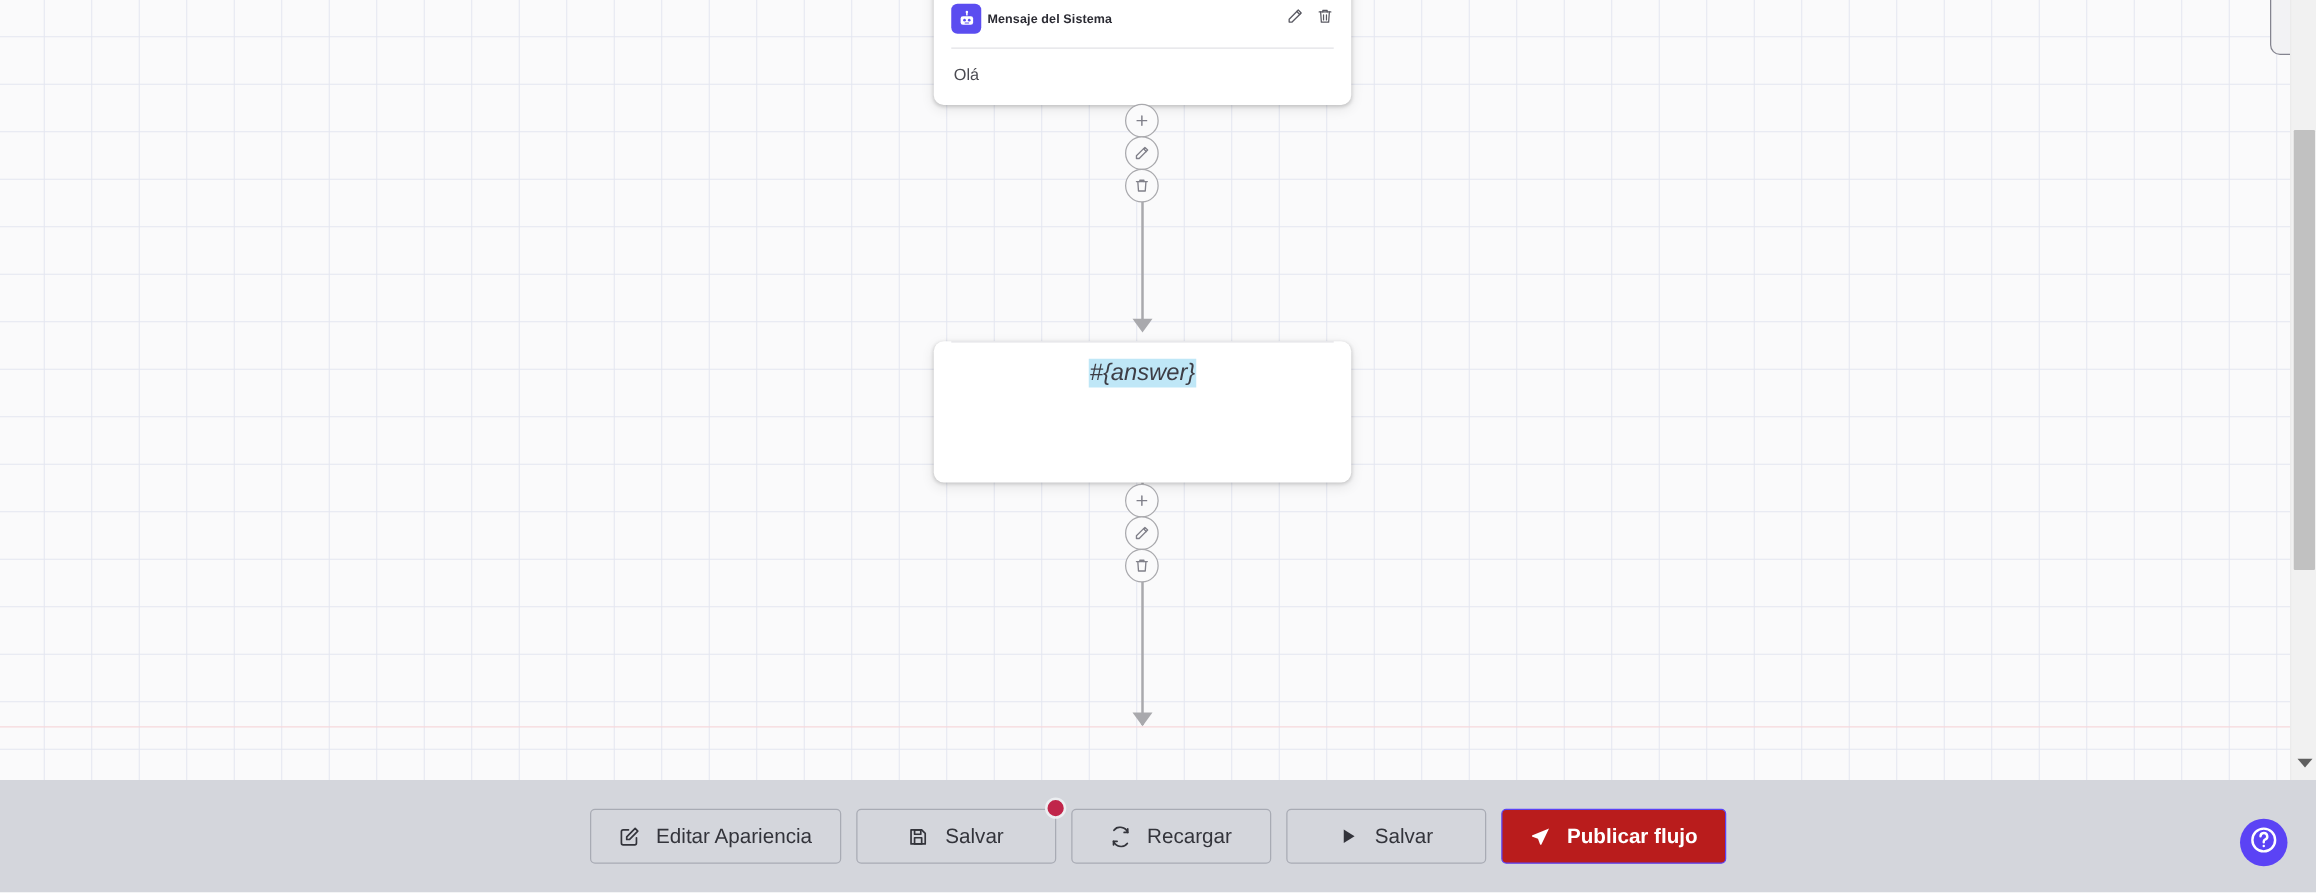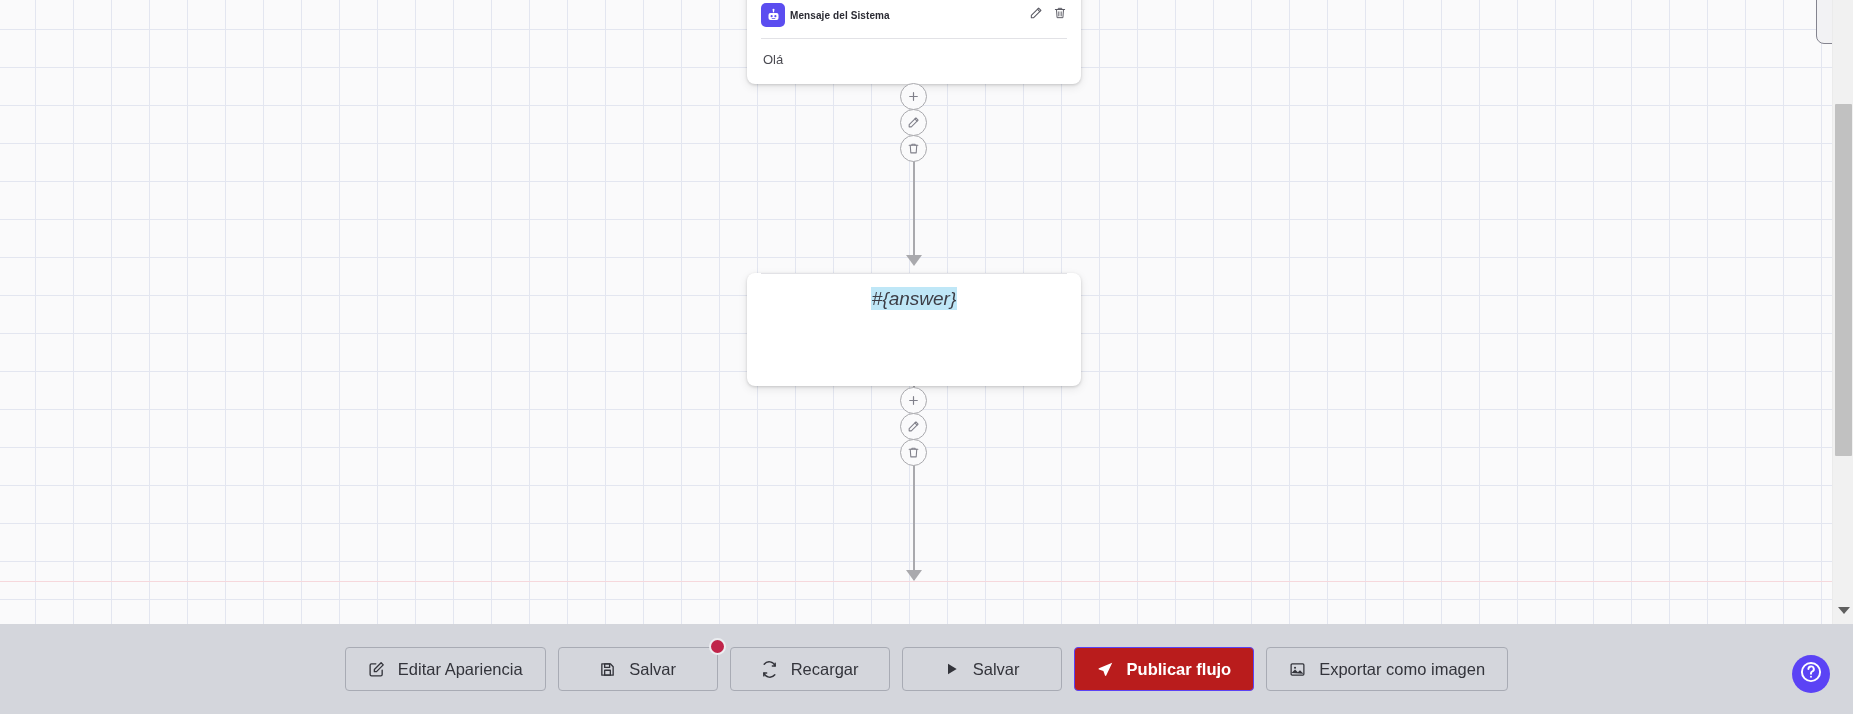--- a/index.html
+++ b/index.html
@@ -445,30 +445,20 @@
 
     <button class="tb-btn primary">
       <span>
         <svg width="17" height="17" viewBox="0 0 24 24" fill="#ffffff">
           <path d="M21.5 2.5L2.8 10.2c-.8.3-.8 1.4 0 1.7l6.2 2.3 2.3 6.2c.3.8 1.4.8 1.7 0z"></path>
         </svg>
       </span>
       <span>Publicar flujo</span>
     </button>
 
-    <button class="tb-btn">
-      <span>
-        <svg width="17" height="17" viewBox="0 0 24 24" fill="none" stroke="#33343b" stroke-width="1.8" stroke-linejoin="round">
-          <rect x="3" y="4" width="18" height="16" rx="1.5"></rect>
-          <circle cx="8.5" cy="9.5" r="1.5" fill="#33343b" stroke="none"></circle>
-          <path d="M3.5 17l5-5 4 4 3-3 5 5" fill="#33343b" stroke="none"></path>
-        </svg>
-      </span>
-      <span>Exportar como imagen</span>
-    </button>
 
   </div>
 
   <div class="help-btn">
     <span>
       <svg width="26" height="26" viewBox="0 0 24 24" fill="none" stroke="#ffffff" stroke-width="1.8" stroke-linecap="round">
         <circle cx="12" cy="12" r="8.4"></circle>
         <path d="M9.6 9.3a2.5 2.5 0 1 1 3.3 2.4c-.6.25-.9.8-.9 1.5v.4"></path>
         <circle cx="12" cy="16.4" r="0.9" fill="#ffffff" stroke="none"></circle>
       </svg>

